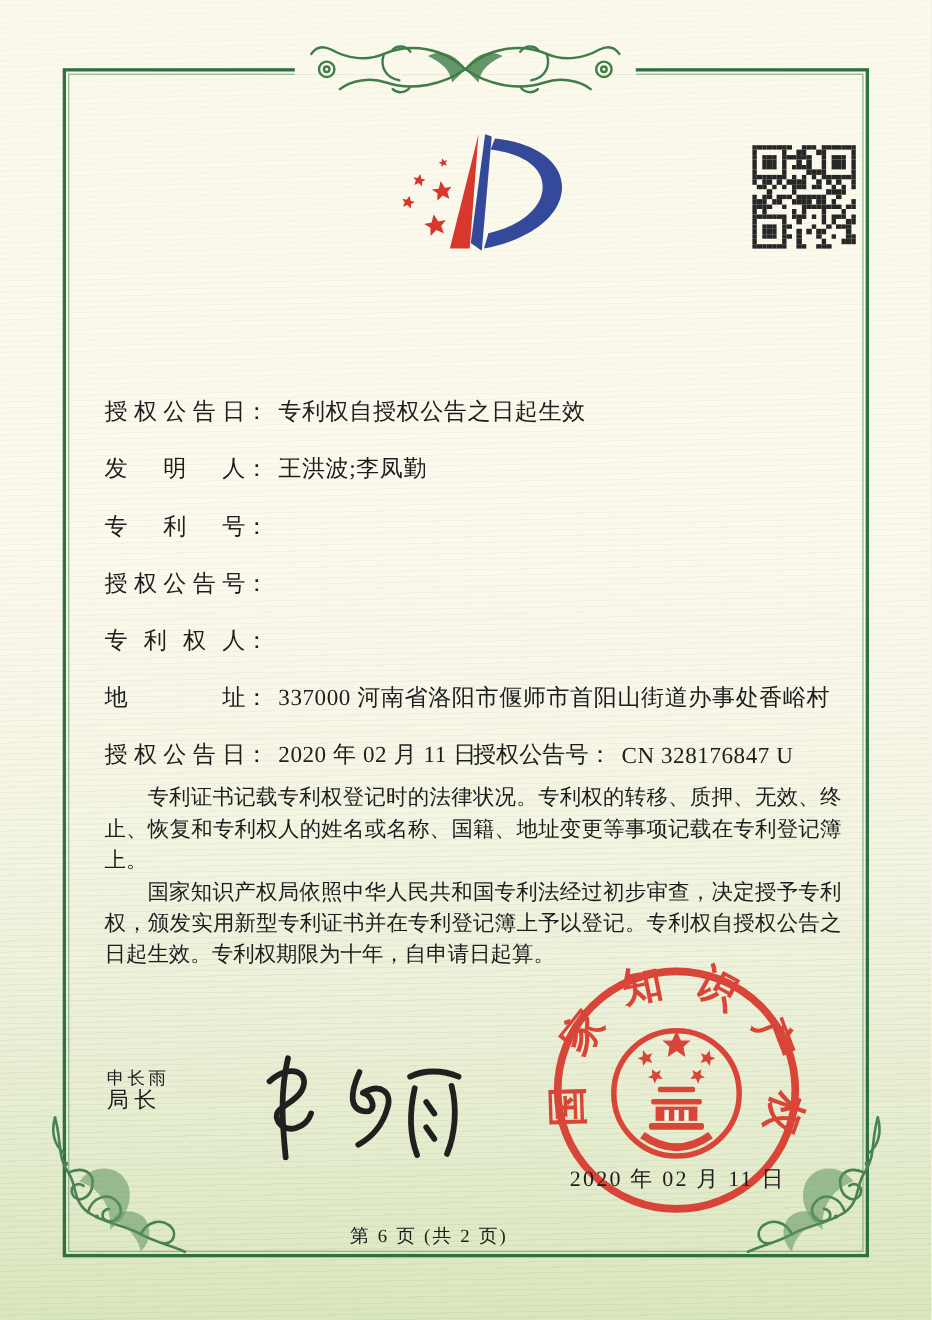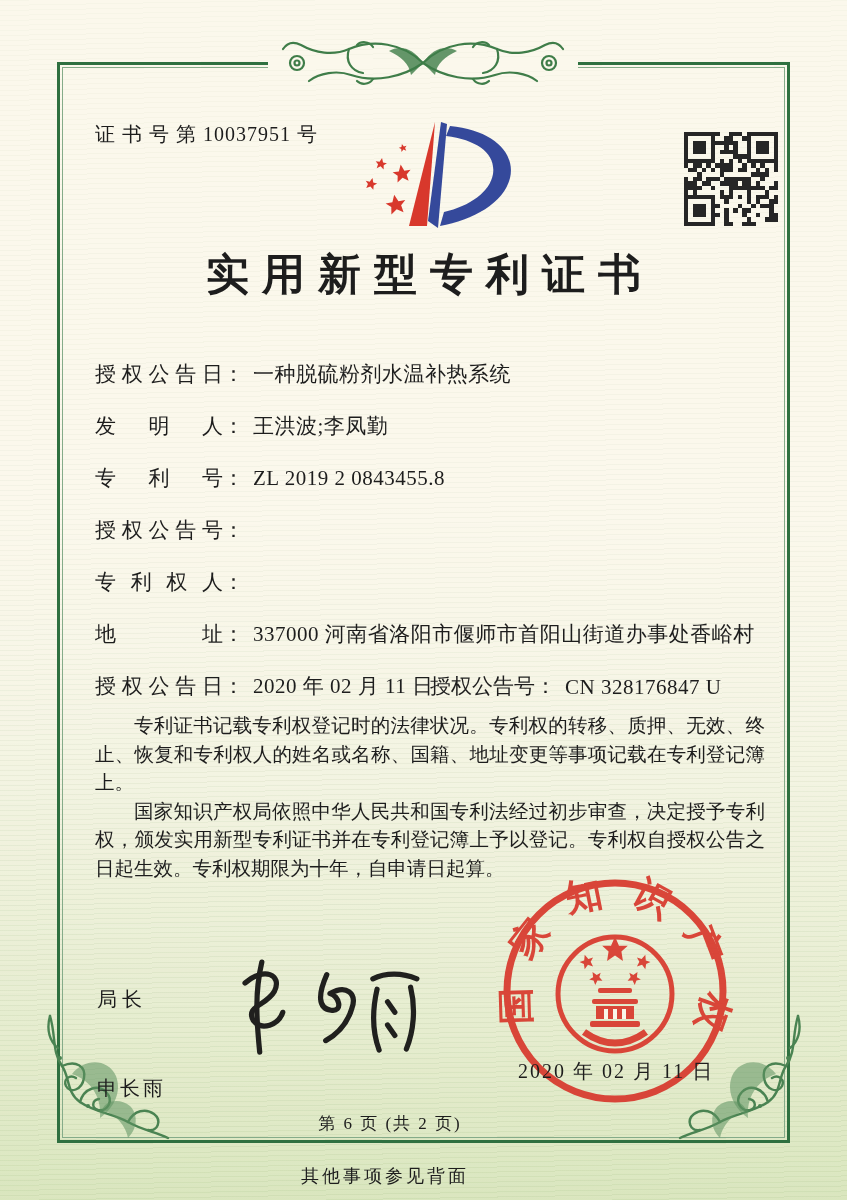--- a/index.html
+++ b/index.html
@@ -29,21 +29,21 @@
   .fields{position:absolute;left:95px;top:360px;width:676px;font-size:21px;z-index:3;}
   .frow{display:flex;align-items:baseline;height:22px;margin-bottom:30px;position:relative;}
   .flabel{display:inline-block;width:128px;text-align:justify;text-align-last:justify;flex:none;}
   .colon{margin-right:9px;flex:none;}
   .fvalue{letter-spacing:.5px;white-space:nowrap;}
   .grant2{position:absolute;left:335px;top:0;display:flex;align-items:flex-end;}
   .paras{position:absolute;left:95px;top:712px;width:670px;font-size:19.5px;line-height:28.5px;
          text-align:justify;z-index:3;}
   .paras p{margin:0;text-indent:2em;}
   .director-label{position:absolute;left:97px;top:986px;font-size:20px;letter-spacing:5px;z-index:3;}
-  .director-name{position:absolute;left:97px;top:1075px;font-size:20px;letter-spacing:3px;z-index:3;text-align:center;}
+  .director-name{position:absolute;left:97px;top:970px;font-size:16px;letter-spacing:3px;z-index:3;text-align:center;}
   .signature{position:absolute;left:222px;top:946px;width:220px;height:118px;z-index:4;}
   .seal{position:absolute;left:492px;top:868px;width:246px;height:246px;z-index:5;opacity:.92;}
   .seal-date{position:absolute;left:518px;top:1058px;font-size:20px;letter-spacing:2px;z-index:6;}
   .page-no{position:absolute;left:230px;top:1112px;width:320px;text-align:center;font-size:17px;
            letter-spacing:2px;z-index:3;}
   .back-note{position:absolute;left:140px;top:1164px;width:490px;text-align:center;font-size:18px;
              letter-spacing:3px;z-index:3;}
 </style>
 </head>
 <body>
@@ -85,21 +85,20 @@
     <use href="#flor" transform="translate(343,0) scale(-1,1)"></use>
   </svg>
 
   <svg class="corner-orn bl" viewBox="0 0 130 130">
       <use href="#cornerflor"></use>
     </svg>
   <svg class="corner-orn br" viewBox="0 0 130 130">
       <use href="#cornerflor"></use>
     </svg>
 
-  <div class="cert-no">证 书 号 第 10037951 号</div>
 
   <svg class="logo" viewBox="0 0 190 130">
     <g fill="#d8382c">
       <use href="#star" transform="translate(65,40) scale(0.42) rotate(-15)"></use>
       <use href="#star" transform="translate(43,56) scale(0.6) rotate(10)"></use>
       <use href="#star" transform="translate(64,66) scale(0.95) rotate(-8)"></use>
       <use href="#star" transform="translate(33,76) scale(0.62) rotate(14)"></use>
       <use href="#star" transform="translate(58,97) scale(1.05) rotate(-10)"></use>
       <polygon points="97,14 71,118 89,118"></polygon>
     </g>
@@ -346,37 +345,35 @@
       <i style="grid-area:21/5"></i>
       <i style="grid-area:21/6"></i>
       <i style="grid-area:21/7"></i>
       <i style="grid-area:21/10"></i>
       <i style="grid-area:21/11"></i>
       <i style="grid-area:21/14"></i>
       <i style="grid-area:21/15"></i>
       <i style="grid-area:21/16"></i>
     </div>
 
-  <h1 class="title">实用新型专利证书</h1>
 
   <div class="fields">
     <div class="frow">
       <span class="flabel">授权公告日</span>
         <span class="colon">：</span>
-      <span class="fvalue">一种脱硫粉剂水温补热系统</span>
+      <span class="fvalue">专利权自授权公告之日起生效</span>
     </div>
     <div class="frow">
       <span class="flabel">发明人</span>
         <span class="colon">：</span>
       <span class="fvalue">王洪波;李凤勤</span>
     </div>
     <div class="frow">
       <span class="flabel">专利号</span>
         <span class="colon">：</span>
-      <span class="fvalue">ZL 2019 2 0843455.8</span>
     </div>
     <div class="frow">
       <span class="flabel">授权公告号</span>
         <span class="colon">：</span>
     </div>
     <div class="frow">
       <span class="flabel">专利权人</span>
         <span class="colon">：</span>
     </div>
     <div class="frow">
@@ -439,14 +436,13 @@
       <rect x="121" y="141" width="4" height="10" fill="#fbf8ec"></rect>
       <rect x="130" y="141" width="4" height="10" fill="#fbf8ec"></rect>
       <rect x="98" y="153" width="50" height="6" rx="2"></rect>
       <path d="M92,164 Q123,186 154,164" fill="none" stroke="#d8382c" stroke-width="7"></path>
     </g>
   </svg>
 
   <div class="seal-date">2020 年 02 月 11 日</div>
 
   <div class="page-no">第 6 页 (共 2 页)</div>
-  <div class="back-note">其他事项参见背面</div>
 </div>
 
 </body></html>

